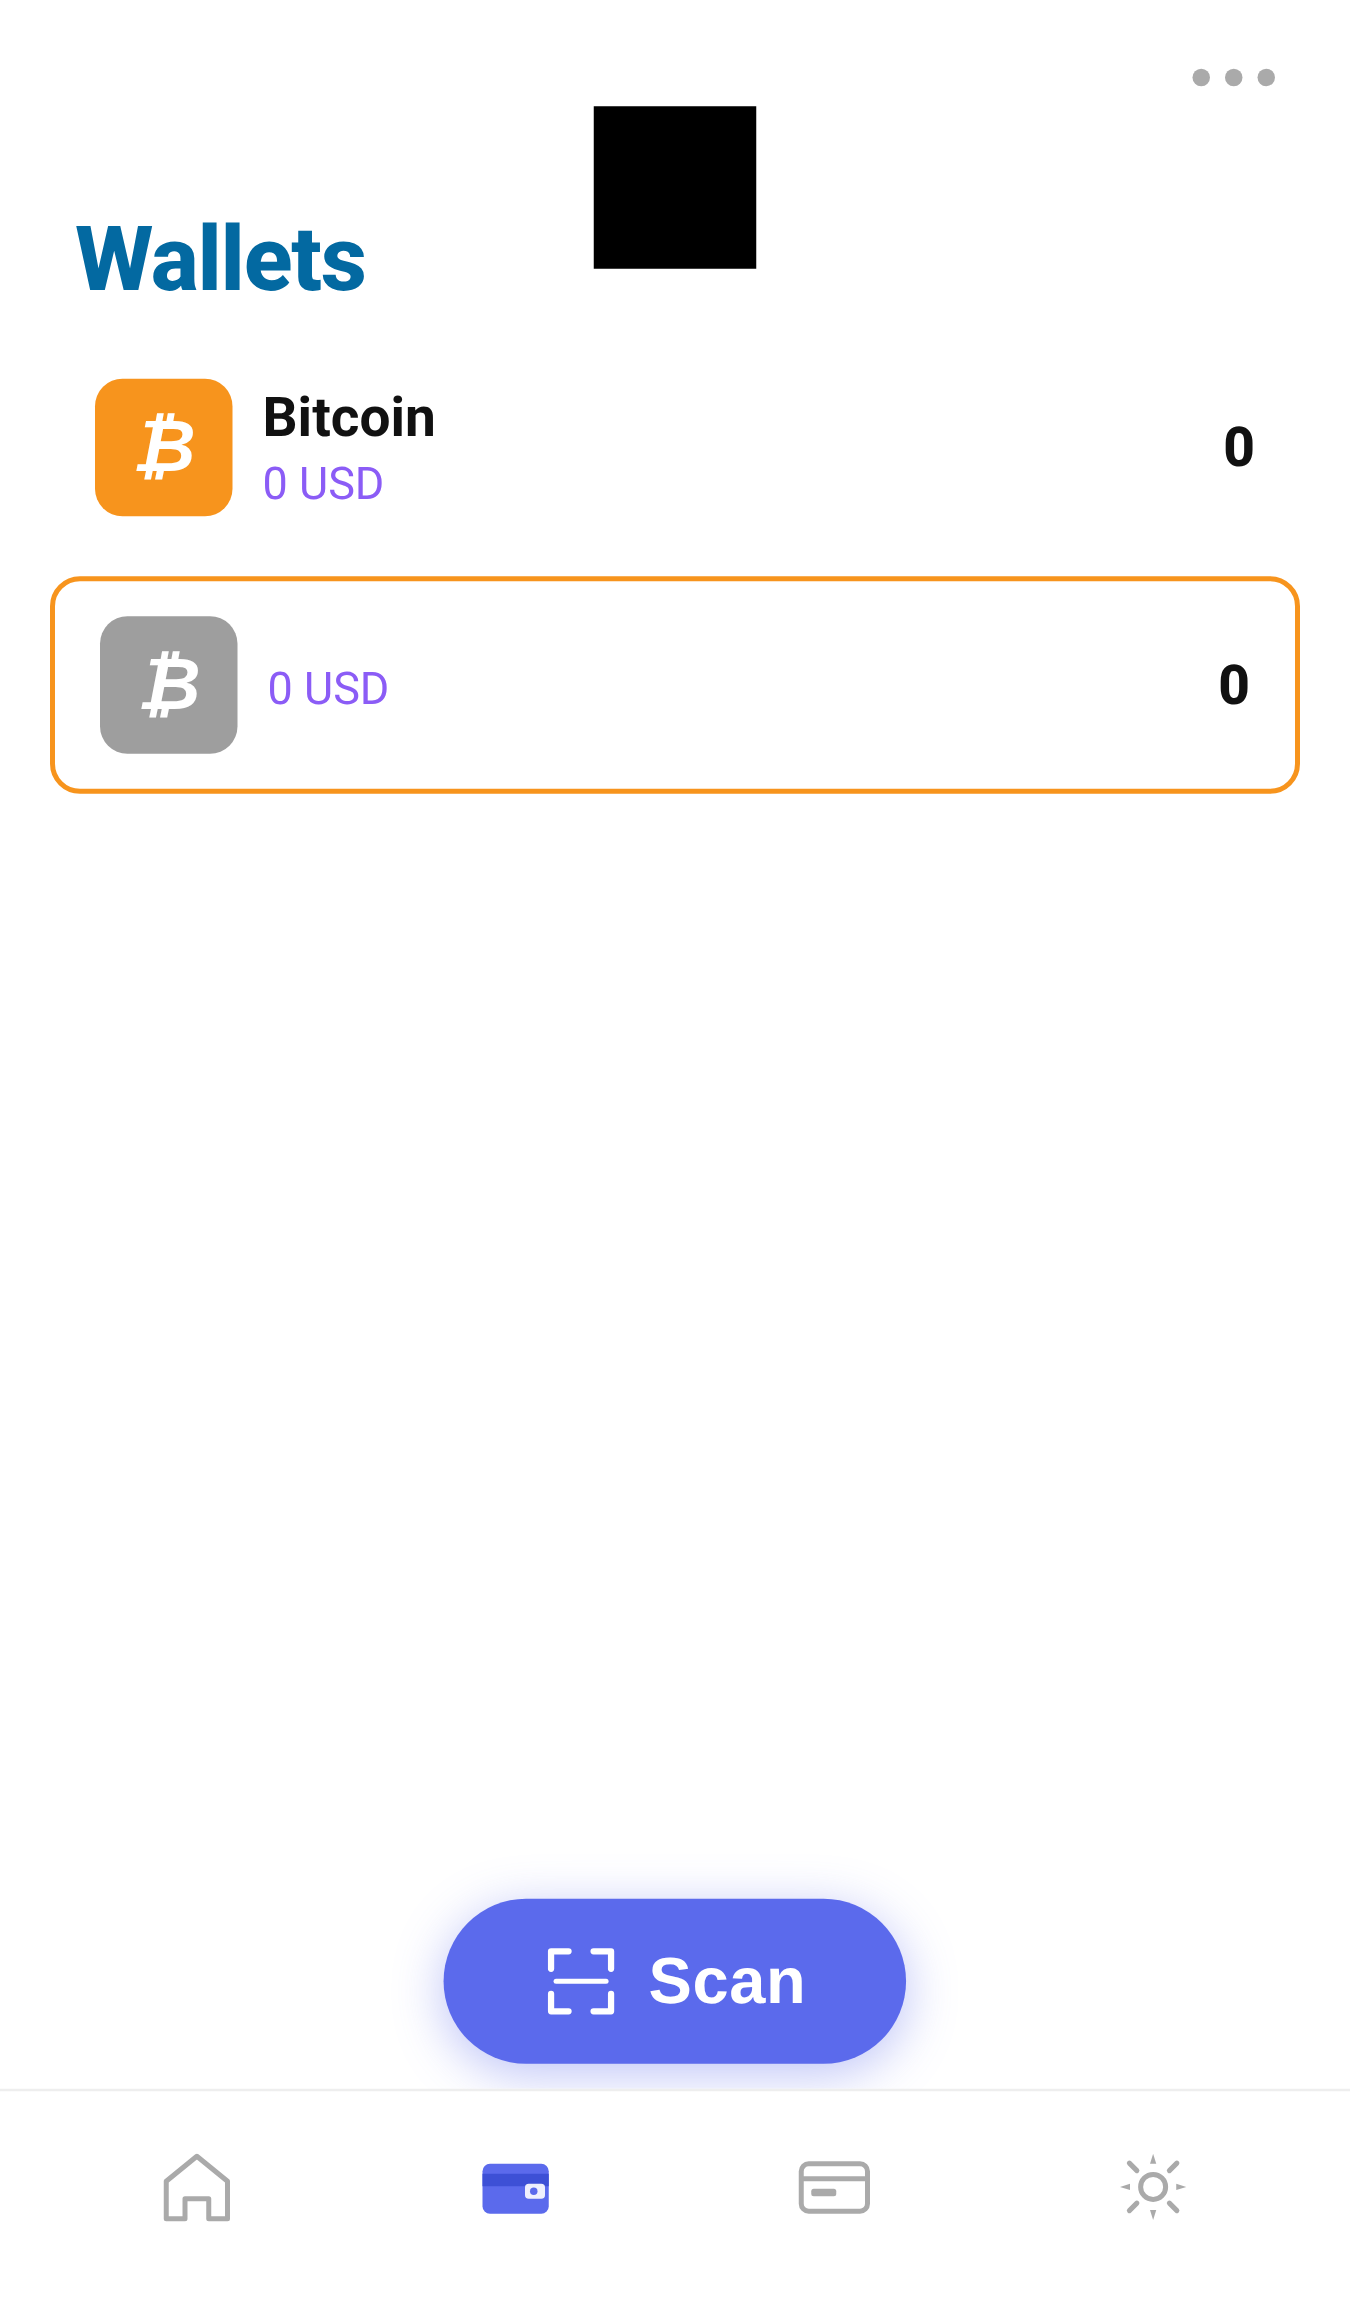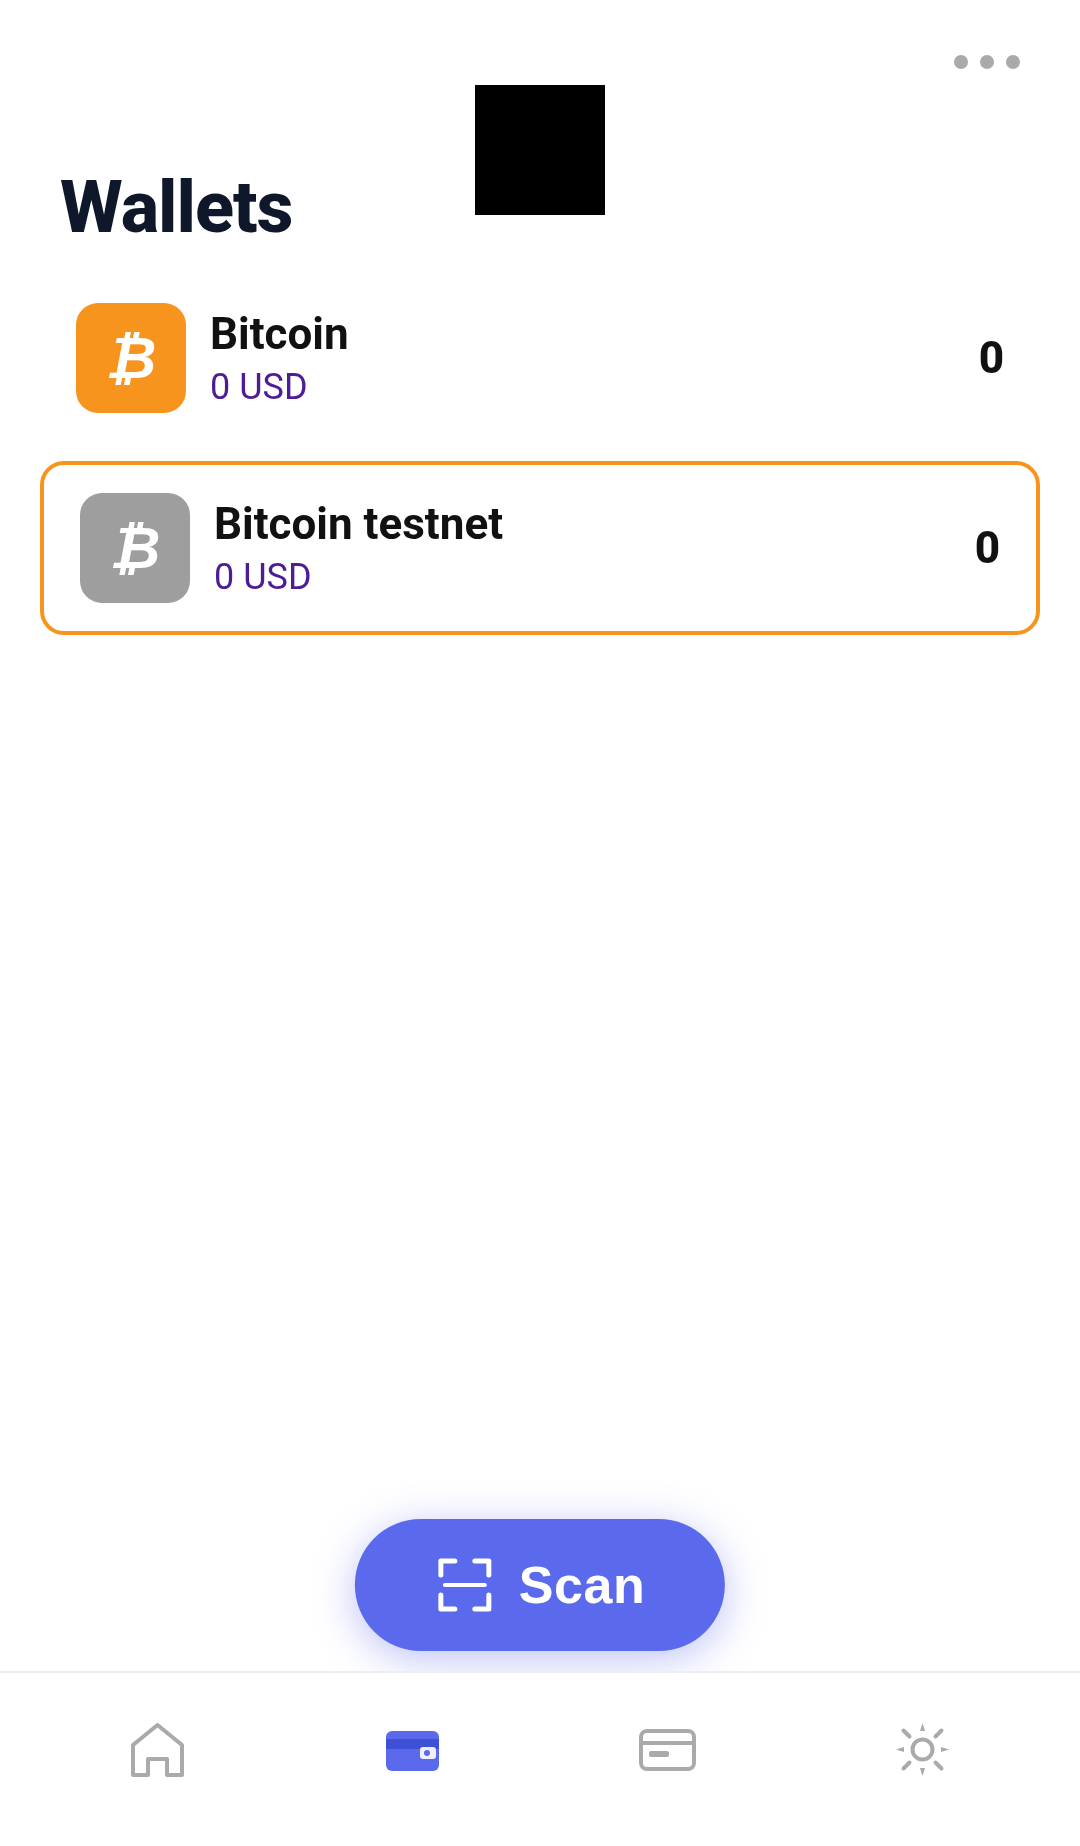--- a/index.html
+++ b/index.html
@@ -55,21 +55,21 @@
       height: 130px;
       background: #000000;
     }
 
     .page-title {
       position: absolute;
       top: 165px;
       left: 60px;
       font-size: 72px;
       font-weight: 800;
-      color: #0f172a;
+      color: #0369a1;
       letter-spacing: -1px;
     }
 
     
     .wallet-list {
       position: absolute;
       top: 275px;
       left: 40px;
       right: 40px;
       display: flex;
@@ -122,21 +122,21 @@
     }
 
     .wallet-name {
       font-size: 44px;
       font-weight: 700;
       color: #111111;
     }
 
     .wallet-usd {
       font-size: 36px;
-      color: #4c1d95;
+      color: #8b5cf6;
       margin-top: 6px;
     }
 
     .wallet-balance {
       display: flex;
       flex-direction: column;
       align-items: flex-end;
     }
 
     .wallet-amount {
@@ -251,21 +251,20 @@
     <div class="wallet-balance">
       <div class="wallet-amount">0</div>
     </div>
   </div>
 
   <div class="wallet-item selected">
     <div class="wallet-icon gray">
       <span class="bitcoin-symbol">₿</span>
     </div>
     <div class="wallet-info">
-      <div class="wallet-name">Bitcoin testnet</div>
       <div class="wallet-usd">0 USD</div>
     </div>
     <div class="wallet-balance">
       <div class="wallet-amount">0</div>
     </div>
   </div>
 </div>
 
 <div class="scan-button-wrap">
   <button class="scan-button">

